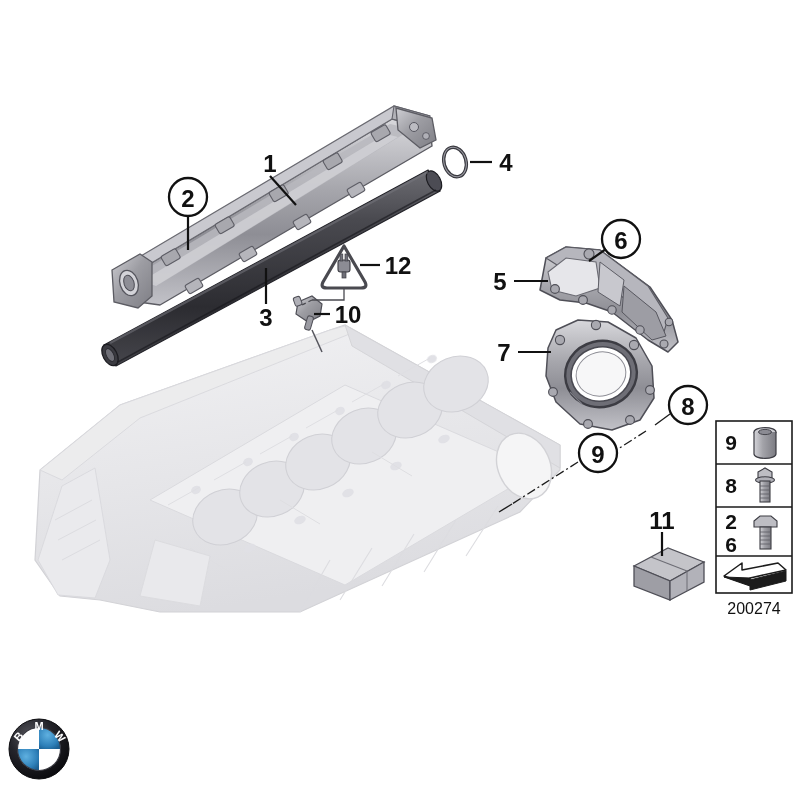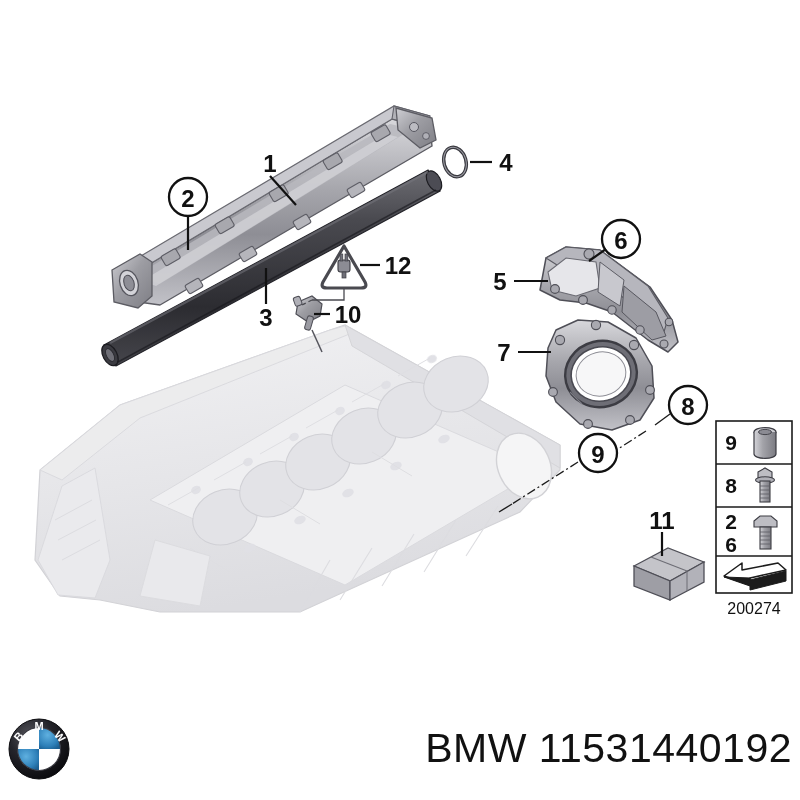--- a/index.html
+++ b/index.html
@@ -378,15 +378,14 @@
       <path d="M31 31 L9.5 31 A21.5 21.5 0 0 0 31 52.5 Z" fill="url(#gRingBlue)"></path>
       <circle cx="31" cy="31" r="21.5" fill="none" stroke="#3a3a42" stroke-width="1.1"></circle>
       <g fill="#ffffff" font-family="Liberation Sans, sans-serif" font-size="11" font-weight="bold">
         <text x="13.5" y="21" transform="rotate(-48 13.5 21)" text-anchor="middle">B</text>
         <text x="31" y="11.5" text-anchor="middle">M</text>
         <text x="49" y="21" transform="rotate(48 49 21)" text-anchor="middle">W</text>
       </g>
     </svg>
   </div>
 
-  <div class="footer-text">BMW 11531440192</div>
 
 </div>
 
 </body></html>

